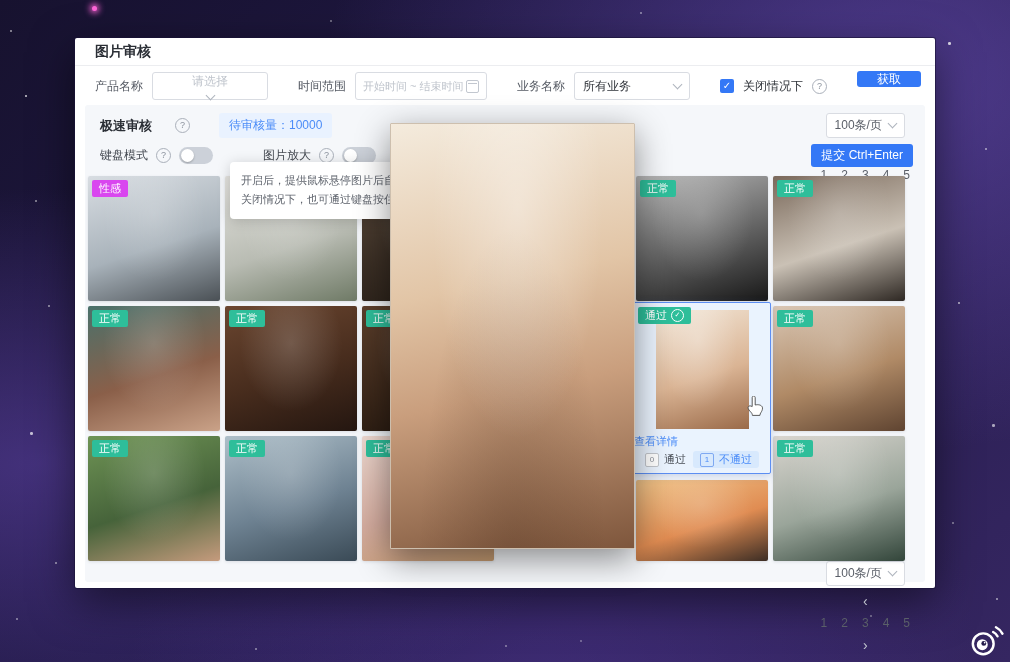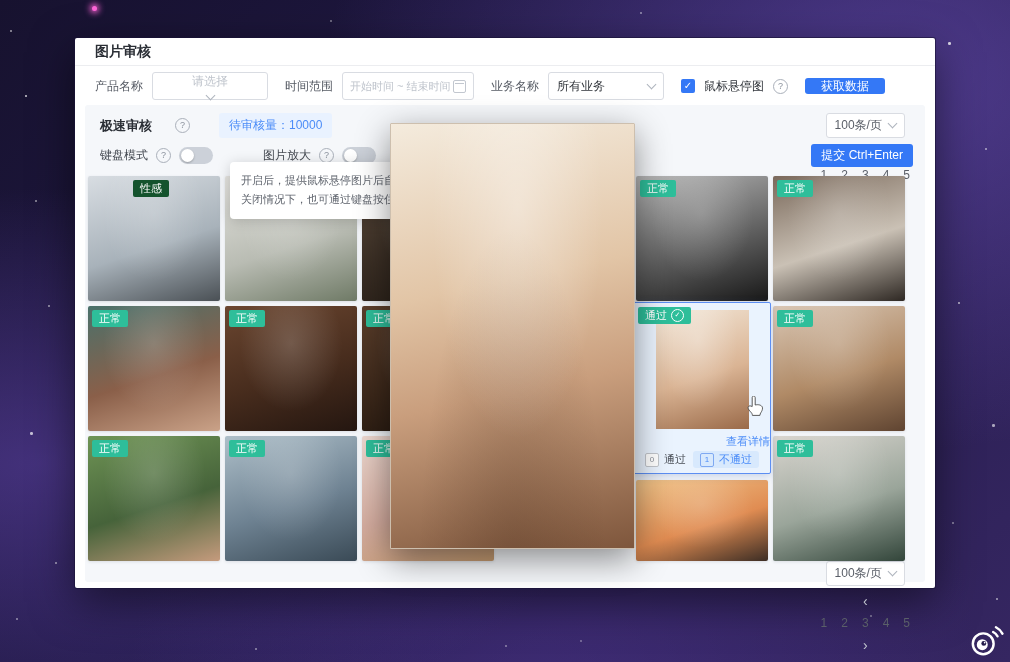--- a/index.html
+++ b/index.html
@@ -12,21 +12,21 @@
       linear-gradient(135deg,#17122f 0%,#221a48 45%,#352661 100%);}
   .star{position:absolute;border-radius:50%;}
   
   .window{position:absolute;left:75px;top:38px;width:860px;height:550px;background:#fff;
     border-radius:2px;box-shadow:0 0 0 1px rgba(25,18,55,.6),0 14px 44px rgba(0,0,0,.5);}
   .win-header{position:absolute;top:0;left:0;right:0;height:28px;border-bottom:1px solid #ecedf0;
     display:flex;align-items:center;padding:0 20px;box-sizing:border-box;}
   .win-title{font-size:14px;font-weight:700;color:#2b2f36;}
   
   .filter-row{position:absolute;top:33px;left:20px;right:14px;height:30px;display:flex;
-    align-items:center;gap:17px;font-size:12px;color:#555a63;}
+    gap:30px;font-size:12px;color:#555a63;}
   .fgroup{display:flex;align-items:center;gap:9px;white-space:nowrap;}
   .select{height:28px;box-sizing:border-box;border:1px solid #d9dce2;border-radius:3px;background:#fff;
     display:flex;align-items:center;justify-content:space-between;padding:0 8px;color:#2e3238;}
   .select .ph{color:#bfc4cc;}
   .caret{width:6px;height:6px;border-right:1.4px solid #aeb4bd;border-bottom:1.4px solid #aeb4bd;
     transform:rotate(45deg);margin-top:-4px;flex:0 0 auto;}
   .sel-product{width:116px;flex-direction:column;}
   .sel-business{width:116px;}
   .date-input{width:132px;height:28px;box-sizing:border-box;border:1px solid #d9dce2;border-radius:3px;
     background:#fff;display:flex;align-items:center;justify-content:space-between;padding:0 7px;}
@@ -67,31 +67,31 @@
     white-space:nowrap;overflow:hidden;z-index:5;}
   
   .grid{position:absolute;inset:0;}
   .tile{position:absolute;border-radius:2px;overflow:hidden;box-shadow:0 1px 3px rgba(40,50,70,.12);z-index:1;}
   .photo{position:absolute;inset:0;}
   .photo:after{content:"";position:absolute;inset:0;
     background:radial-gradient(ellipse at 50% 30%, rgba(255,255,255,.18), transparent 55%);}
   .tile-badge{position:absolute;top:4px;left:4px;font-size:11px;color:#fff;padding:2px 7px;border-radius:2px;
     z-index:2;display:flex;align-items:center;gap:4px;line-height:1.2;}
   .tile-badge.normal{background:#2ebe9a;}
-  .tile-badge.sexy{background:#14532d;margin-left:41px;}
+  .tile-badge.sexy{background:#d946ef;}
   .tile-badge.pass{background:#2ebe9a;}
   .check-circle{width:11px;height:11px;border:1px solid #fff;border-radius:50%;font-size:7px;
     display:inline-flex;align-items:center;justify-content:center;}
   
   .sel-tile{position:absolute;left:548px;top:197px;width:138px;height:172px;box-sizing:border-box;
     background:#eaf3fe;border:1px solid #5c8ef2;border-radius:2px;z-index:3;box-shadow:0 2px 8px rgba(60,100,180,.25);}
   .sel-photo{position:absolute;left:22px;top:7px;width:93px;height:119px;}
   .sel-photo:after{content:"";position:absolute;inset:0;
     background:radial-gradient(ellipse at 45% 25%, rgba(255,255,255,.3), transparent 55%);}
-  .details-link{position:absolute;top:131px;left:0;right:0;text-align:right;font-size:11px;color:#4b8cf8;}
+  .details-link{position:absolute;top:131px;left:0;right:0;text-align:left;font-size:11px;color:#4b8cf8;}
   .sel-actions{position:absolute;top:148px;left:0;right:0;display:flex;justify-content:space-between;
     padding:0 11px;}
   .act-btn{height:17px;display:flex;align-items:center;gap:5px;font-size:11px;border-radius:3px;}
   .act-btn .key{width:12px;height:12px;border-radius:2px;font-size:8px;display:inline-flex;
     align-items:center;justify-content:center;line-height:1;}
   .pass-btn{color:#4a4f57;}
   .pass-btn .key{border:1px solid #c2c6cc;color:#8a8f99;background:#fff;}
   .reject-btn{background:#d8e9fd;color:#4b8cf8;padding:0 7px;}
   .reject-btn .key{border:1px solid #7fa9f2;color:#4b8cf8;}
   
@@ -155,21 +155,21 @@
       </div>
       <div class="fgroup">
         <span>业务名称</span>
         <div class="select sel-business">
           <span>所有业务</span>
           <span class="caret"></span>
         </div>
       </div>
       <div class="fgroup">
         <span class="checkbox">✓</span>
-        <span class="lock-label">鼠标悬停图</span>
+        <span class="lock-label">关闭情况下</span>
         <span class="help">?</span>
       </div>
       <button class="btn-blue fetch-btn">获取数据</button>
     </div>
 
     <div class="panel">
 
       <div class="speed-row">
         <span class="speed-title">极速审核</span>
         <span class="help">?</span>

